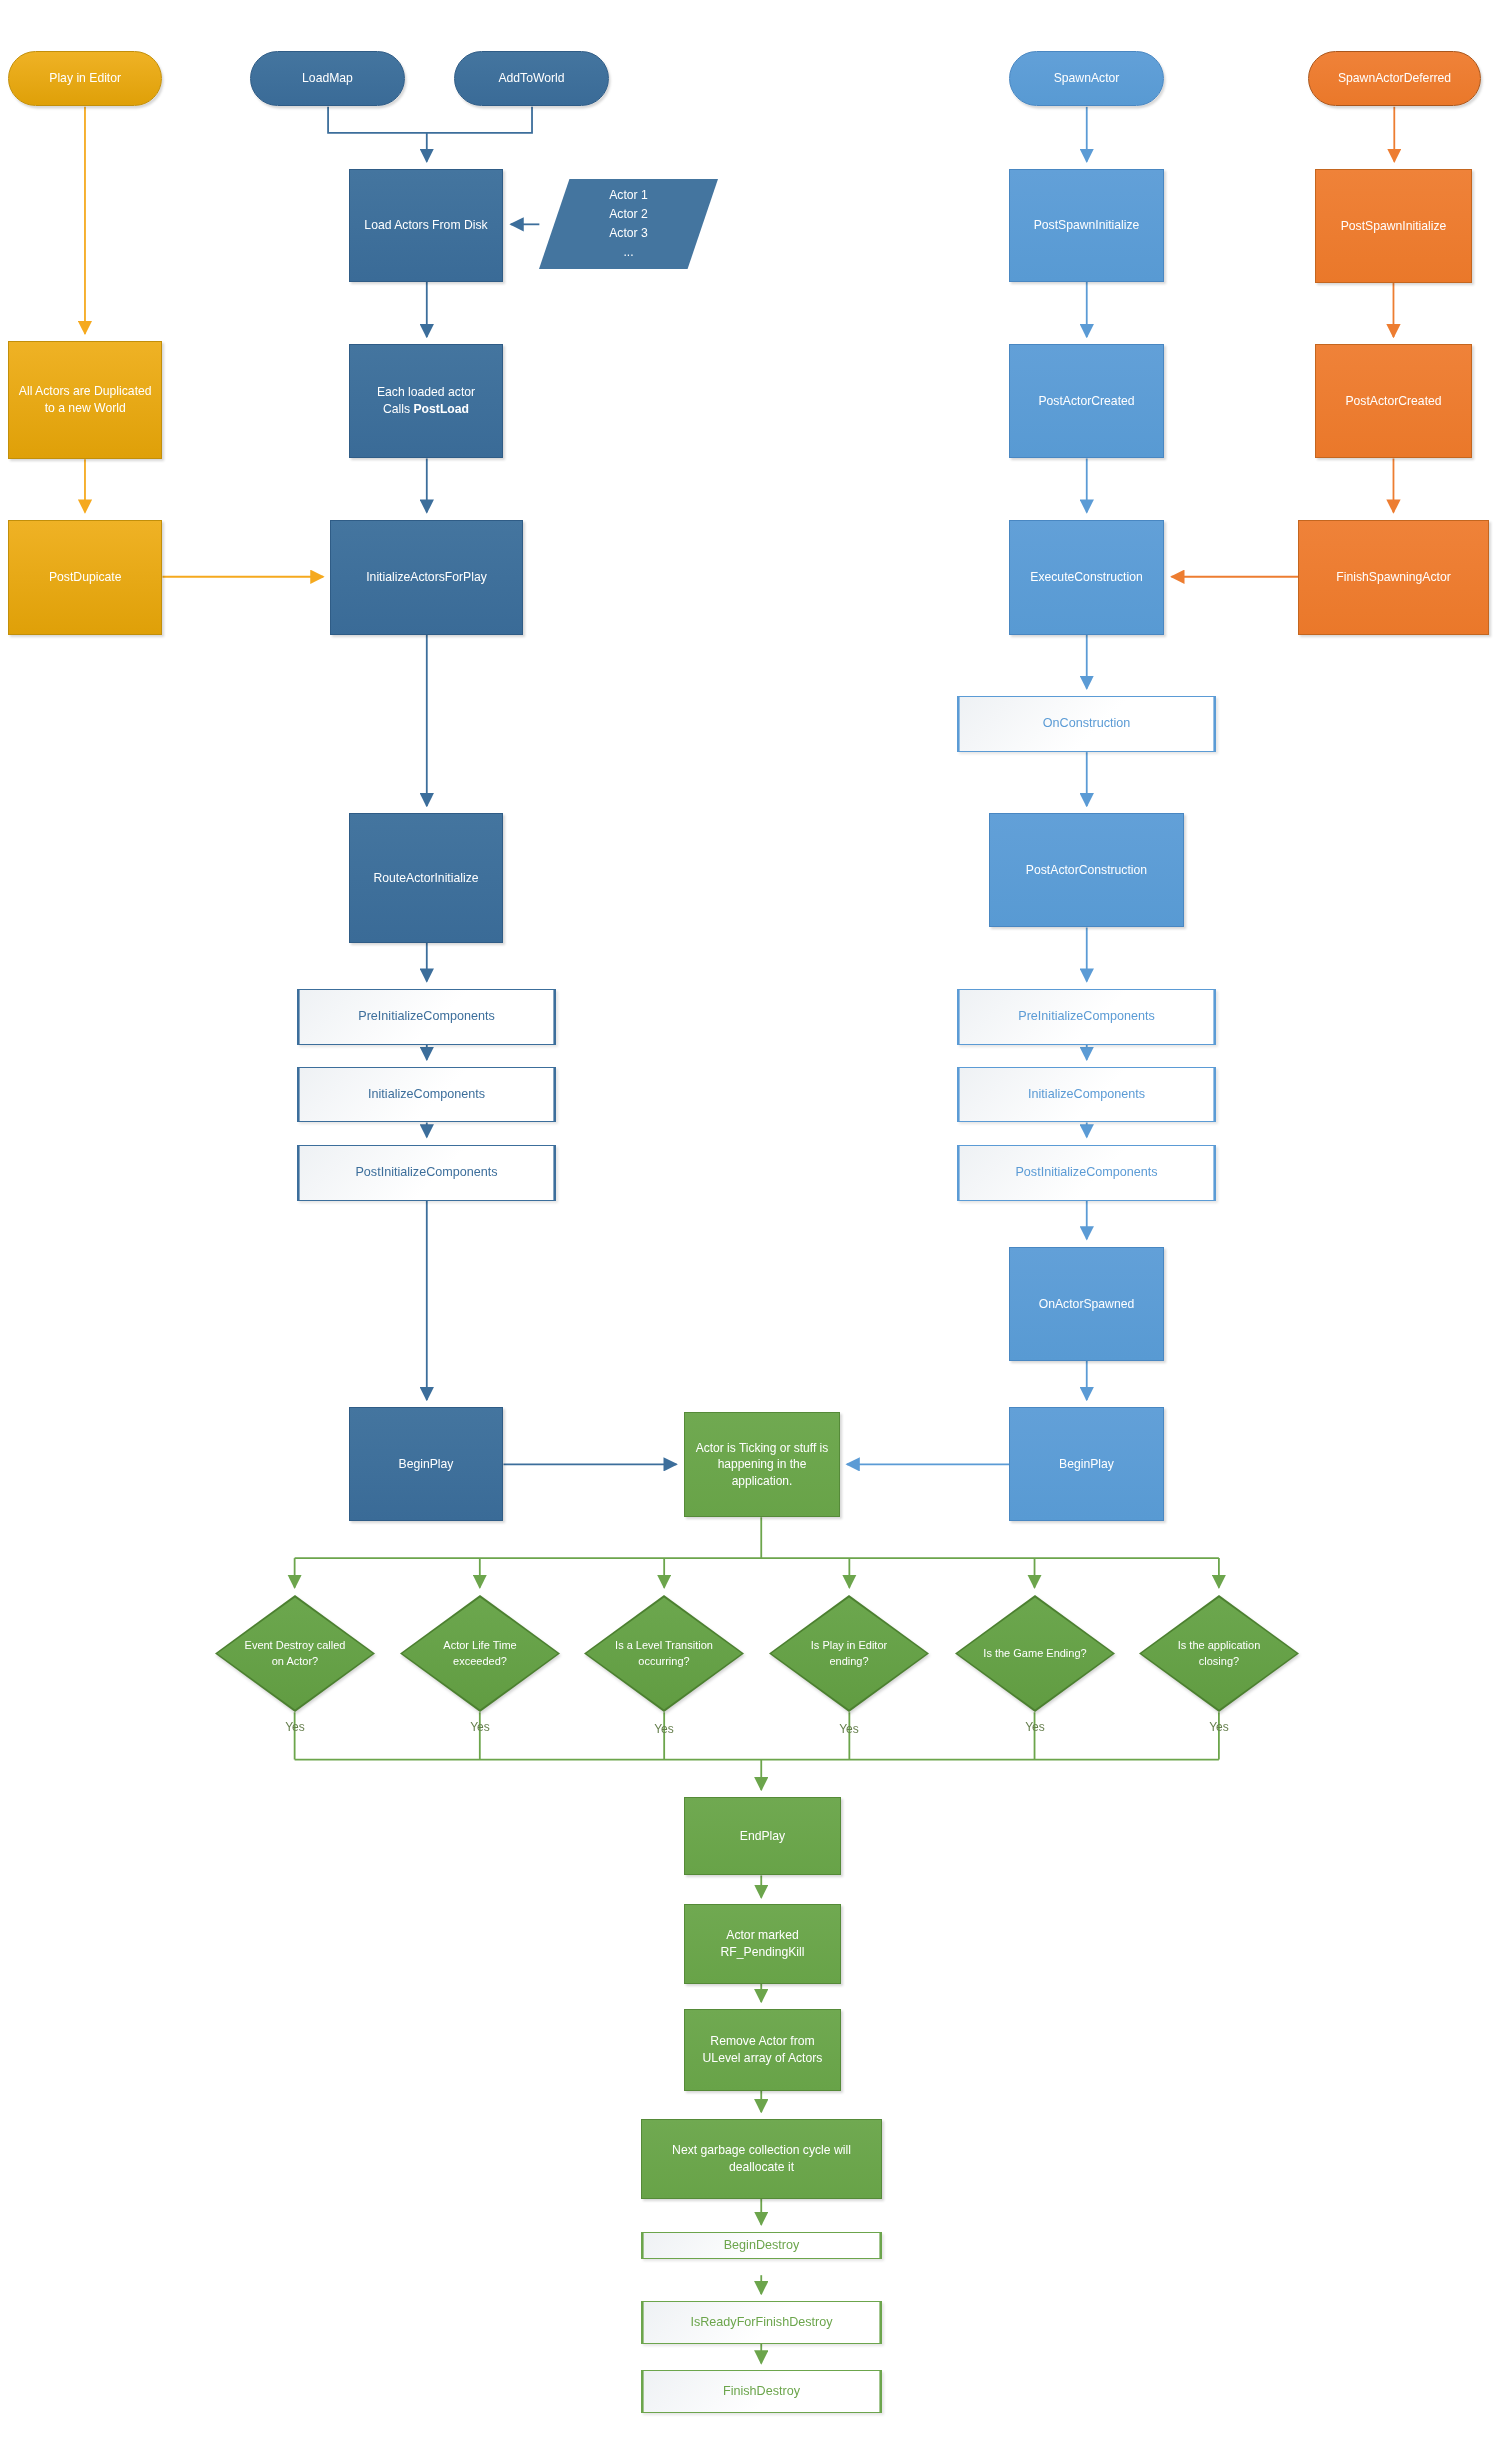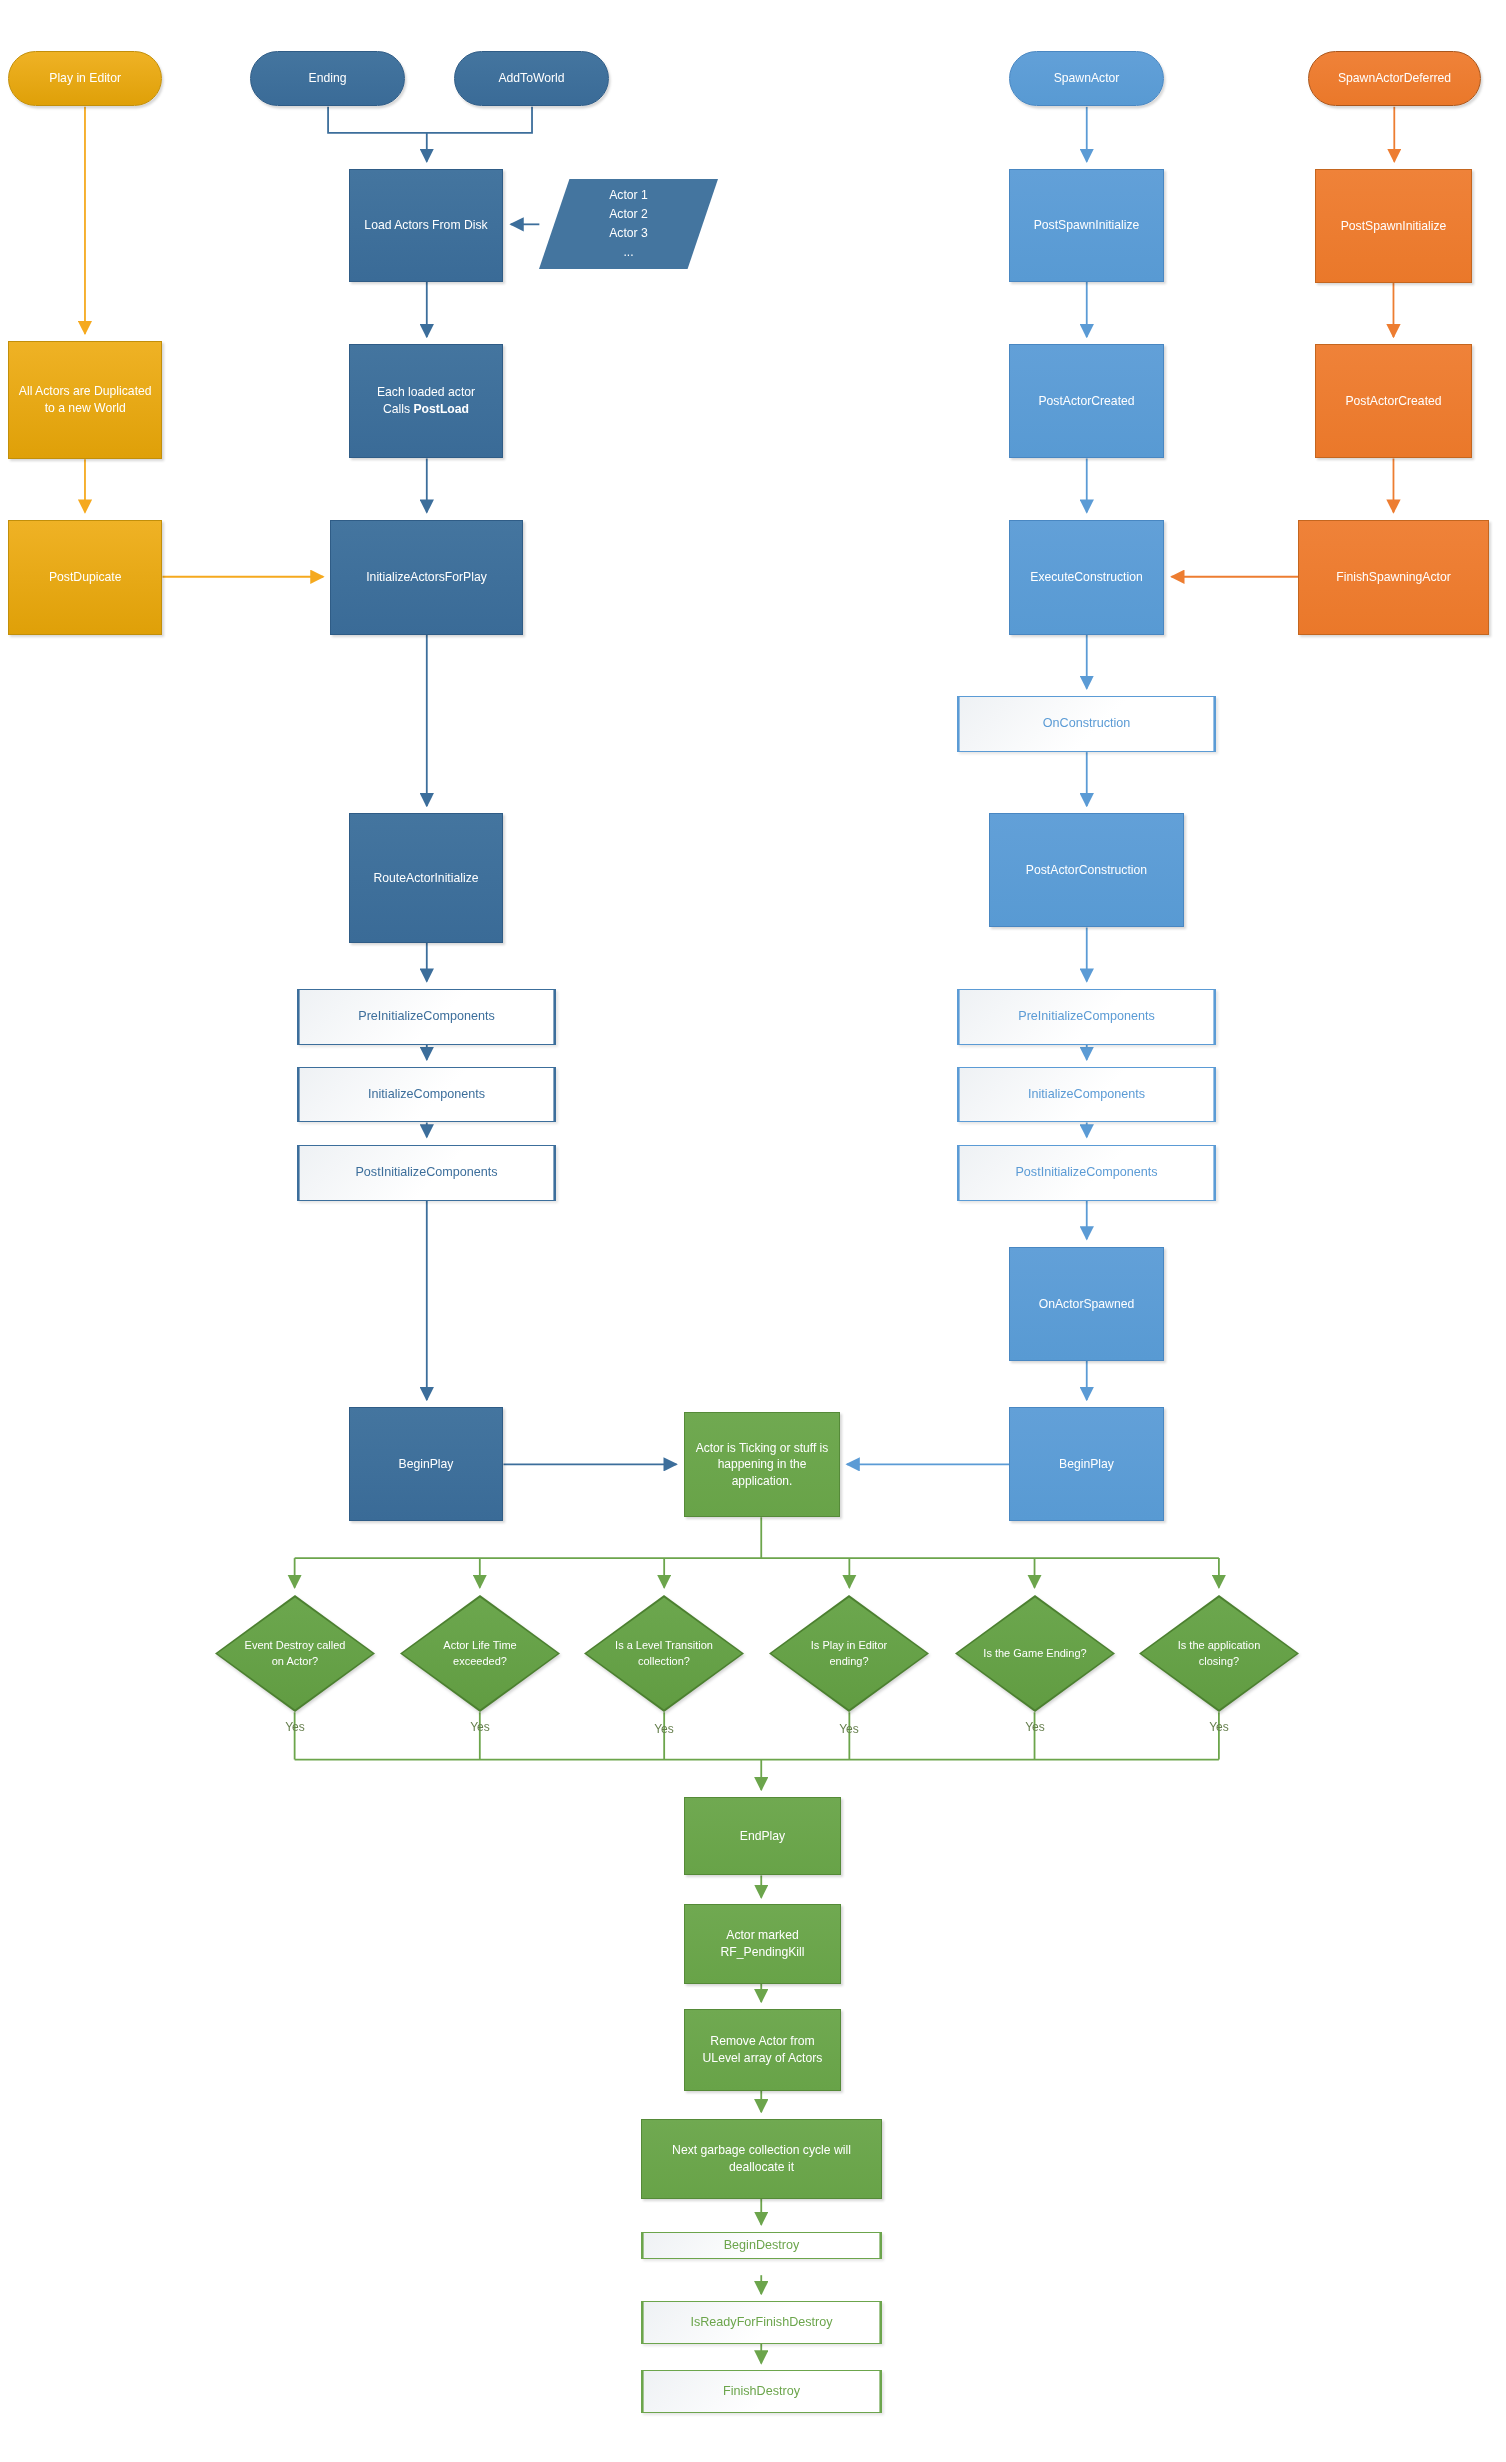--- a/index.html
+++ b/index.html
@@ -113,21 +113,21 @@
       <path d="M933,2299 V2326" marker-end="url(#m-gr)"></path>
       <path d="M933,2432 V2454" marker-end="url(#m-gr)"></path>
       <path d="M933,2563 V2589" marker-end="url(#m-gr)"></path>
       <path d="M933,2695 V2727" marker-end="url(#m-gr)"></path>
       <path d="M933,2789 V2812" marker-end="url(#m-gr)"></path>
       <path d="M933,2873 V2897" marker-end="url(#m-gr)"></path>
     </g>
   </svg>
 
   <div class="node gd stadium" style="left:8.2px;top:51px;width:154px;height:55px">Play in Editor</div>
-  <div class="node db stadium" style="left:250px;top:51px;width:155px;height:55px">Ending</div>
+  <div class="node db stadium" style="left:250px;top:51px;width:155px;height:55px">LoadMap</div>
   <div class="node db stadium" style="left:454px;top:51px;width:155px;height:55px">AddToWorld</div>
   <div class="node lb stadium" style="left:1009px;top:51px;width:155px;height:55px">SpawnActor</div>
   <div class="node or stadium" style="left:1308px;top:51px;width:173px;height:55px;border-color:#A9561C">SpawnActorDeferred</div>
 
   <div class="node db" style="left:349px;top:169px;width:154px;height:113px">Load Actors From Disk</div>
 
   <div class="pgram" style="left:539px;top:179px;width:179px;height:90px">
     <div class="pg-shape"></div>
     <div class="pg-label">
       <div>Actor 1</div>
@@ -183,21 +183,21 @@
     <span class="d-label">Event Destroy called on Actor?</span>
   </div>
   <div class="diamond" style="left:400px;top:1595px;width:160px;height:117px">
     <div class="d-outer"></div>
     <div class="d-inner"></div>
     <span class="d-label">Actor Life Time exceeded?</span>
   </div>
   <div class="diamond" style="left:584px;top:1595px;width:160px;height:117px">
     <div class="d-outer"></div>
     <div class="d-inner"></div>
-    <span class="d-label">Is a Level Transition collection?</span>
+    <span class="d-label">Is a Level Transition occurring?</span>
   </div>
   <div class="diamond" style="left:769px;top:1595px;width:160px;height:117px">
     <div class="d-outer"></div>
     <div class="d-inner"></div>
     <span class="d-label">Is Play in Editor ending?</span>
   </div>
   <div class="diamond" style="left:955px;top:1595px;width:160px;height:117px">
     <div class="d-outer"></div>
     <div class="d-inner"></div>
     <span class="d-label">Is the Game Ending?</span>

